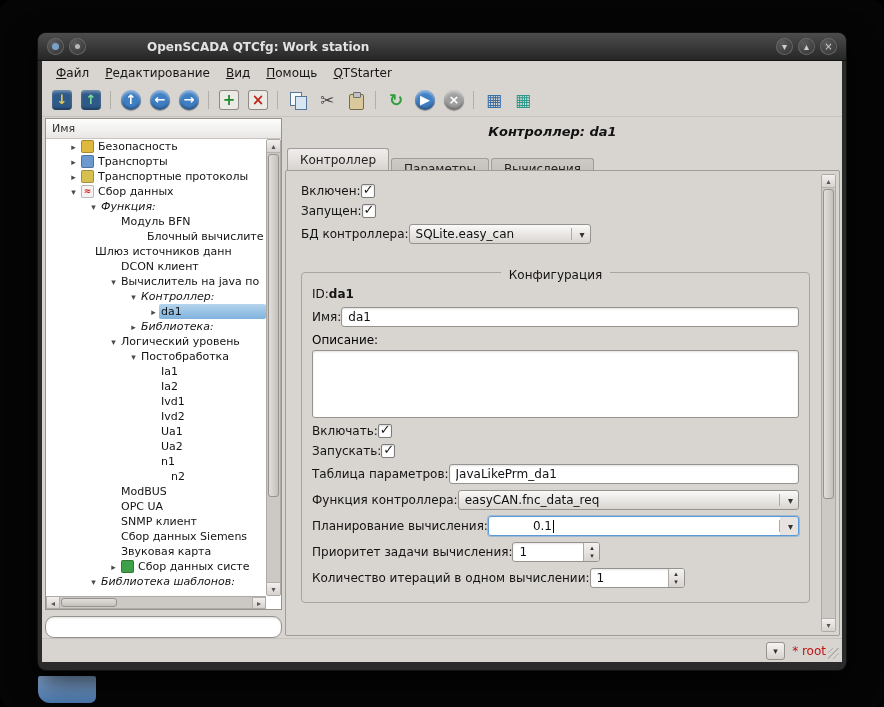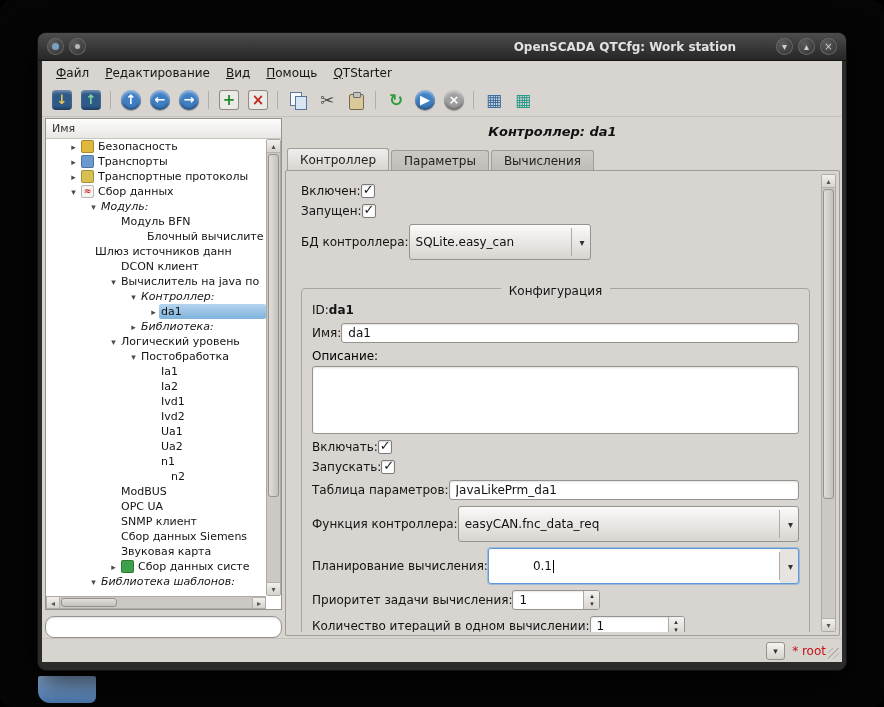--- a/index.html
+++ b/index.html
@@ -9,21 +9,21 @@
   
   .taskbar-chip { position:absolute; left:38px; top:676px; width:58px; height:27px;
     background:linear-gradient(180deg,#8cb0da,#4a78ae); border-radius:2px 2px 6px 12px; }
 
   
   .window { position:absolute; left:38px; top:33px; width:808px; height:637px;
     background:#2b2b2b; border-radius:8px; box-shadow:0 0 0 1px #111, 0 10px 30px rgba(0,0,0,.85); }
   .titlebar { position:absolute; left:0; top:0; right:0; height:28px; border-radius:8px 8px 0 0;
     background:linear-gradient(#4d4d4d,#262626); border-bottom:1px solid #141414; }
   .wtitle { position:absolute; left:109px; right:110px; top:0; height:28px; line-height:28px;
-    text-align:right; color:#e2e2e2; font-size:12px; font-weight:bold;
+    text-align:left; color:#e2e2e2; font-size:12px; font-weight:bold;
     white-space:nowrap; overflow:hidden; }
   .wbtn-group { position:absolute; top:5px; display:flex; gap:5px; }
   .wbtn-group.left { left:9px; }
   .wbtn-group.right { right:9px; }
   .wbtn { width:17px; height:17px; border-radius:50%; background:radial-gradient(circle at 35% 30%,#5c5c5c,#2e2e2e);
     box-shadow:inset 0 0 0 1px #666; display:flex; align-items:center; justify-content:center;
     color:#cfcfcf; font-size:10px; line-height:17px; }
   .wbtn .glyph { font-size:10px; color:#cfcfcf; }
   .wbtn .app { width:7px; height:7px; border-radius:50%; background:#7aa0c8; }
   .wbtn .dot { width:5px; height:5px; border-radius:50%; background:#b8b8b8; }
@@ -92,42 +92,42 @@
   .hscroll .sb-thumb { top:1px; bottom:1px; left:1px; width:56px; background:linear-gradient(#e2dedb,#c4c0bc); }
 
   .tree-filter { position:absolute; left:0; right:0; bottom:0; height:22px; border:1px solid #96928e; border-radius:9px;
     background:#fff; padding:0 9px; font-size:12px; font-family:inherit; color:#111; outline:none;
     box-shadow:inset 0 1px 2px rgba(0,0,0,.12); }
 
   
   .right-pane { position:absolute; left:243px; right:2px; top:0; bottom:0; }
   .page-title { position:absolute; left:0; right:20px; top:6px; text-align:center; font-size:13px; font-weight:bold; font-style:italic; color:#111; }
   .tabs { position:absolute; left:2px; right:0; top:30px; height:22px; }
-  .tab { display:inline-block; position:relative; top:1px; margin-right:2px; padding:3px 12px 2px;
+  .tab { display:inline-block; position:relative; top:9px; margin-right:2px; padding:3px 12px 2px;
     border:1px solid #a09c98; border-bottom:none; border-radius:3px 3px 0 0;
     background:linear-gradient(#cdc9c5,#c0bcb8); font-size:12px; color:#222; }
   .tab.active { top:0; padding:4px 12px 3px; background:linear-gradient(#f0eeec,#d8d4d0); }
   .tab-frame { position:absolute; left:0; right:0; top:52px; bottom:2px; border:1px solid #a09c98; border-radius:2px; background:#d8d4d0; }
   .form-area { position:absolute; left:3px; right:21px; top:3px; bottom:3px; padding:10px 8px 0 12px; overflow:hidden; }
 
   
   .frow { display:flex; align-items:center; margin-bottom:6px; font-size:12px; color:#141414; }
   .flabel { white-space:nowrap; }
   .flabel-row { margin-bottom:3px; font-size:12px; }
   .fvalue-bold { font-weight:bold; }
   .grow { flex:1; min-width:0; }
   .checkbox { width:14px; height:14px; background:#fff; border:1px solid #7c7c7c; border-radius:2px;
     position:relative; box-shadow:inset 0 1px 2px rgba(0,0,0,.15); flex:0 0 14px; }
   .checkbox.checked::after { content:"✓"; position:absolute; left:1px; top:-3px; font-size:13px; font-weight:bold; color:#1a1a1a; }
   .tinput { height:20px; border:1px solid #96928e; border-radius:3px; background:#fff; font-size:12px;
     font-family:inherit; color:#111; padding:0 6px; outline:none; box-shadow:inset 0 1px 2px rgba(0,0,0,.12); }
   .tarea { display:block; width:100%; height:68px; resize:none; border:1px solid #96928e; border-radius:3px;
     background:#fff; font-family:inherit; font-size:12px; color:#111; outline:none; margin-bottom:6px;
     box-shadow:inset 0 1px 2px rgba(0,0,0,.12); }
-  .combo { position:relative; height:36px; border:1px solid #96928e; border-radius:3px;
+  .combo { position:relative; height:20px; border:1px solid #96928e; border-radius:3px;
     background:linear-gradient(#fbfaf9,#d8d4d0); display:flex; align-items:center; padding:0 24px 0 6px; font-size:12px; color:#111; }
   .combo::before { content:""; position:absolute; right:18px; top:3px; bottom:3px; width:1px; background:#aeaaa6; }
   .combo::after { content:"▾"; position:absolute; right:5px; top:50%; transform:translateY(-50%); font-size:10px; color:#333; }
   .combo .combo-text { white-space:nowrap; overflow:hidden; }
   .combo.editable { background:linear-gradient(to right,#fff calc(100% - 18px),#e6e3e0 calc(100% - 18px));padding-left:44px; }
   .combo.focused { border-color:var(--focus,#5a9ad8); box-shadow:0 0 0 1px rgba(90,154,216,.45); }
   .caret { display:inline-block; width:1px; height:13px; background:#000; margin-left:1px; vertical-align:middle; }
   .db-combo { width:182px; flex:0 0 182px; }
   .spin { position:relative; height:20px; border:1px solid #96928e; border-radius:3px; background:#fff;
     display:flex; align-items:center; padding:0 20px 0 6px; font-size:12px; color:#111;
@@ -271,21 +271,21 @@
                   <span class="arrow">▾</span>
                   <span class="tcontent">
                     <span class="ticon" style="background: rgb(246, 244, 242); color: rgb(208, 32, 32);">≈</span>
                     <span class="tlabel">Сбор данных</span>
                   </span>
                 </div>
                 <div class="tree-row italic" style="padding-left: 42px;">
                   <span class="arrow">▾</span>
                   <span class="tcontent">
 
-                    <span class="tlabel">Модуль:</span>
+                    <span class="tlabel">Функция:</span>
                   </span>
                 </div>
                 <div class="tree-row" style="padding-left: 62px;">
                   <span class="arrow leaf"></span>
                   <span class="tcontent">
 
                     <span class="tlabel">Модуль BFN</span>
                   </span>
                 </div>
                 <div class="tree-row" style="padding-left: 88px;">

